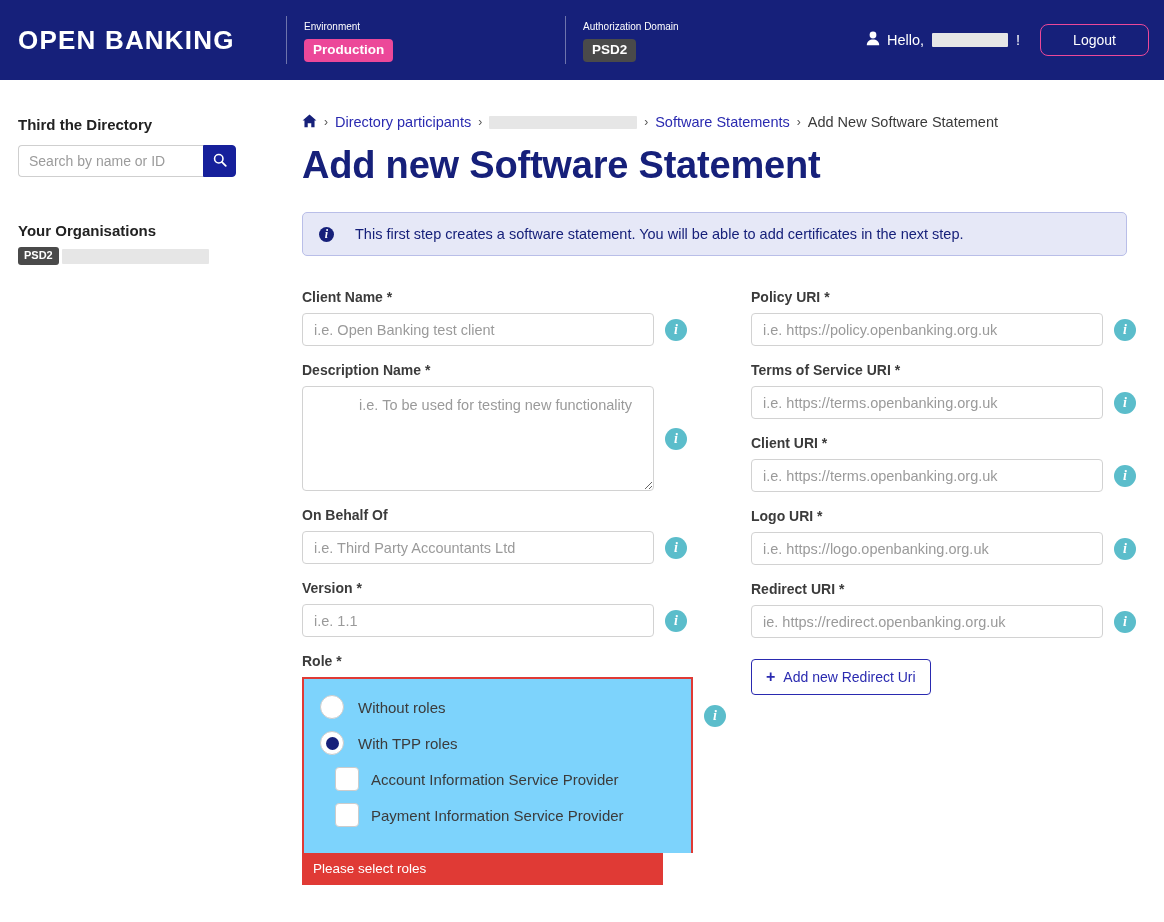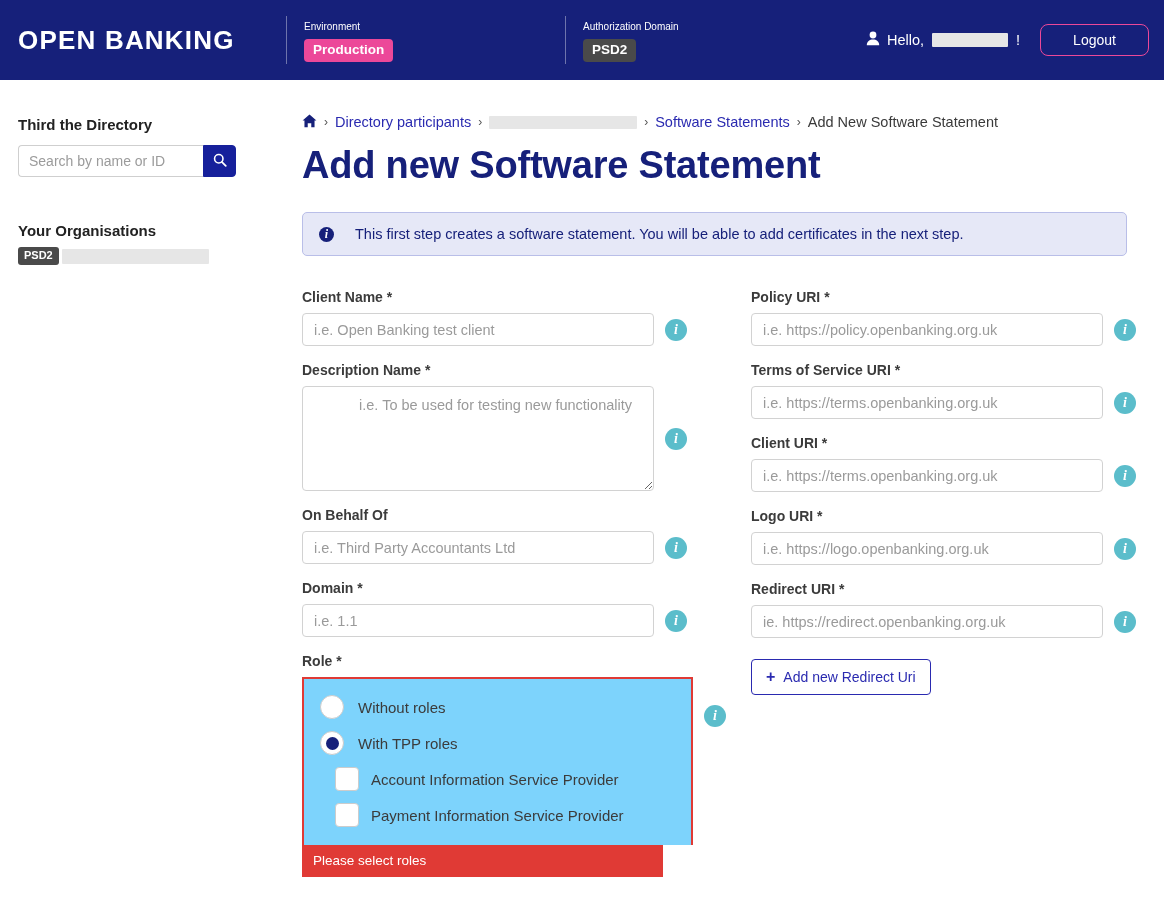--- a/index.html
+++ b/index.html
@@ -260,21 +260,21 @@
   
   .role-wrap { display: flex; align-items: flex-start; }
   .role-box {
     width: 391px;
     border: 2px solid #e03a35;
     border-bottom: none;
     background: #7dd3fc;
     padding: 16px 16px 18px 16px;
   }
   .opt-row { display: flex; align-items: center; gap: 14px; margin-bottom: 12px; }
-  .opt-row:last-child { margin-bottom: 0; }
+  .opt-row:last-child { margin-bottom: 8px; }
   .radio {
     width: 24px; height: 24px;
     border-radius: 50%;
     border: 1px solid #cccccc;
     background: #ffffff;
     flex: none;
     display: flex;
     align-items: center;
     justify-content: center;
     cursor: pointer;
@@ -424,21 +424,21 @@
 
         <div class="field">
           <label class="flabel">On Behalf Of</label>
           <div class="input-row">
             <input class="inp" type="text" placeholder="i.e. Third Party Accountants Ltd" style="">
             <span class="iicon">i</span>
           </div>
         </div>
 
         <div class="field">
-          <label class="flabel">Domain *</label>
+          <label class="flabel">Version *</label>
           <div class="input-row">
             <input class="inp" type="text" placeholder="i.e. 1.1" style="">
             <span class="iicon">i</span>
           </div>
         </div>
 
         <div class="field">
           <label class="flabel">Role *</label>
           <div class="role-wrap">
             <div>

